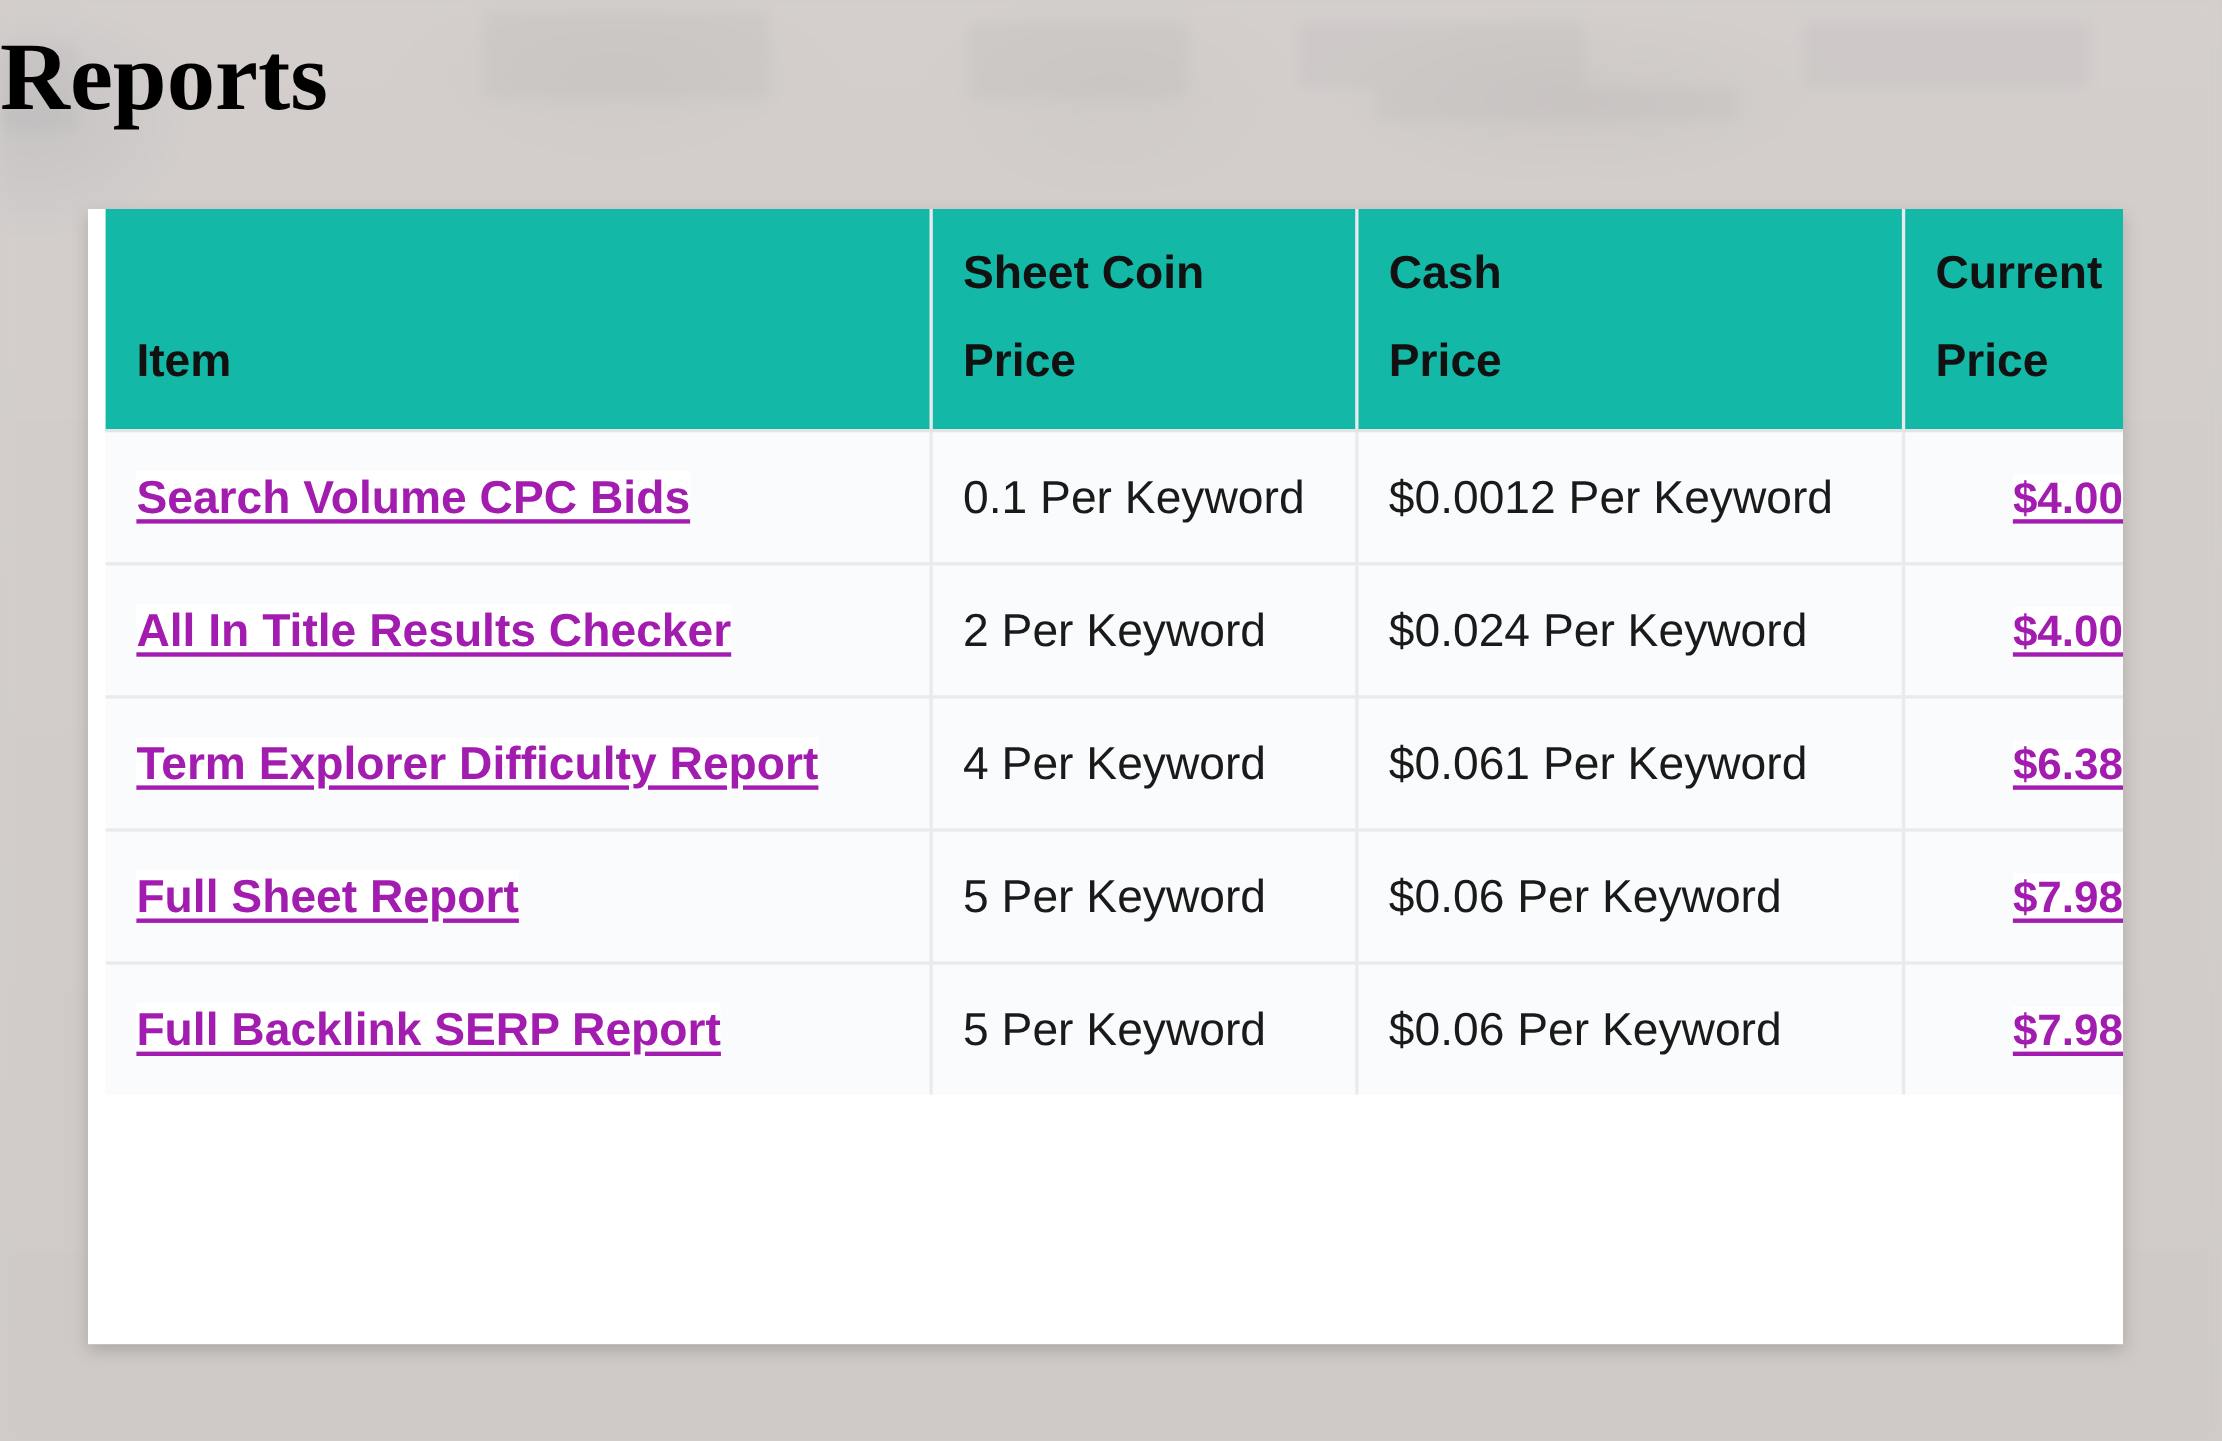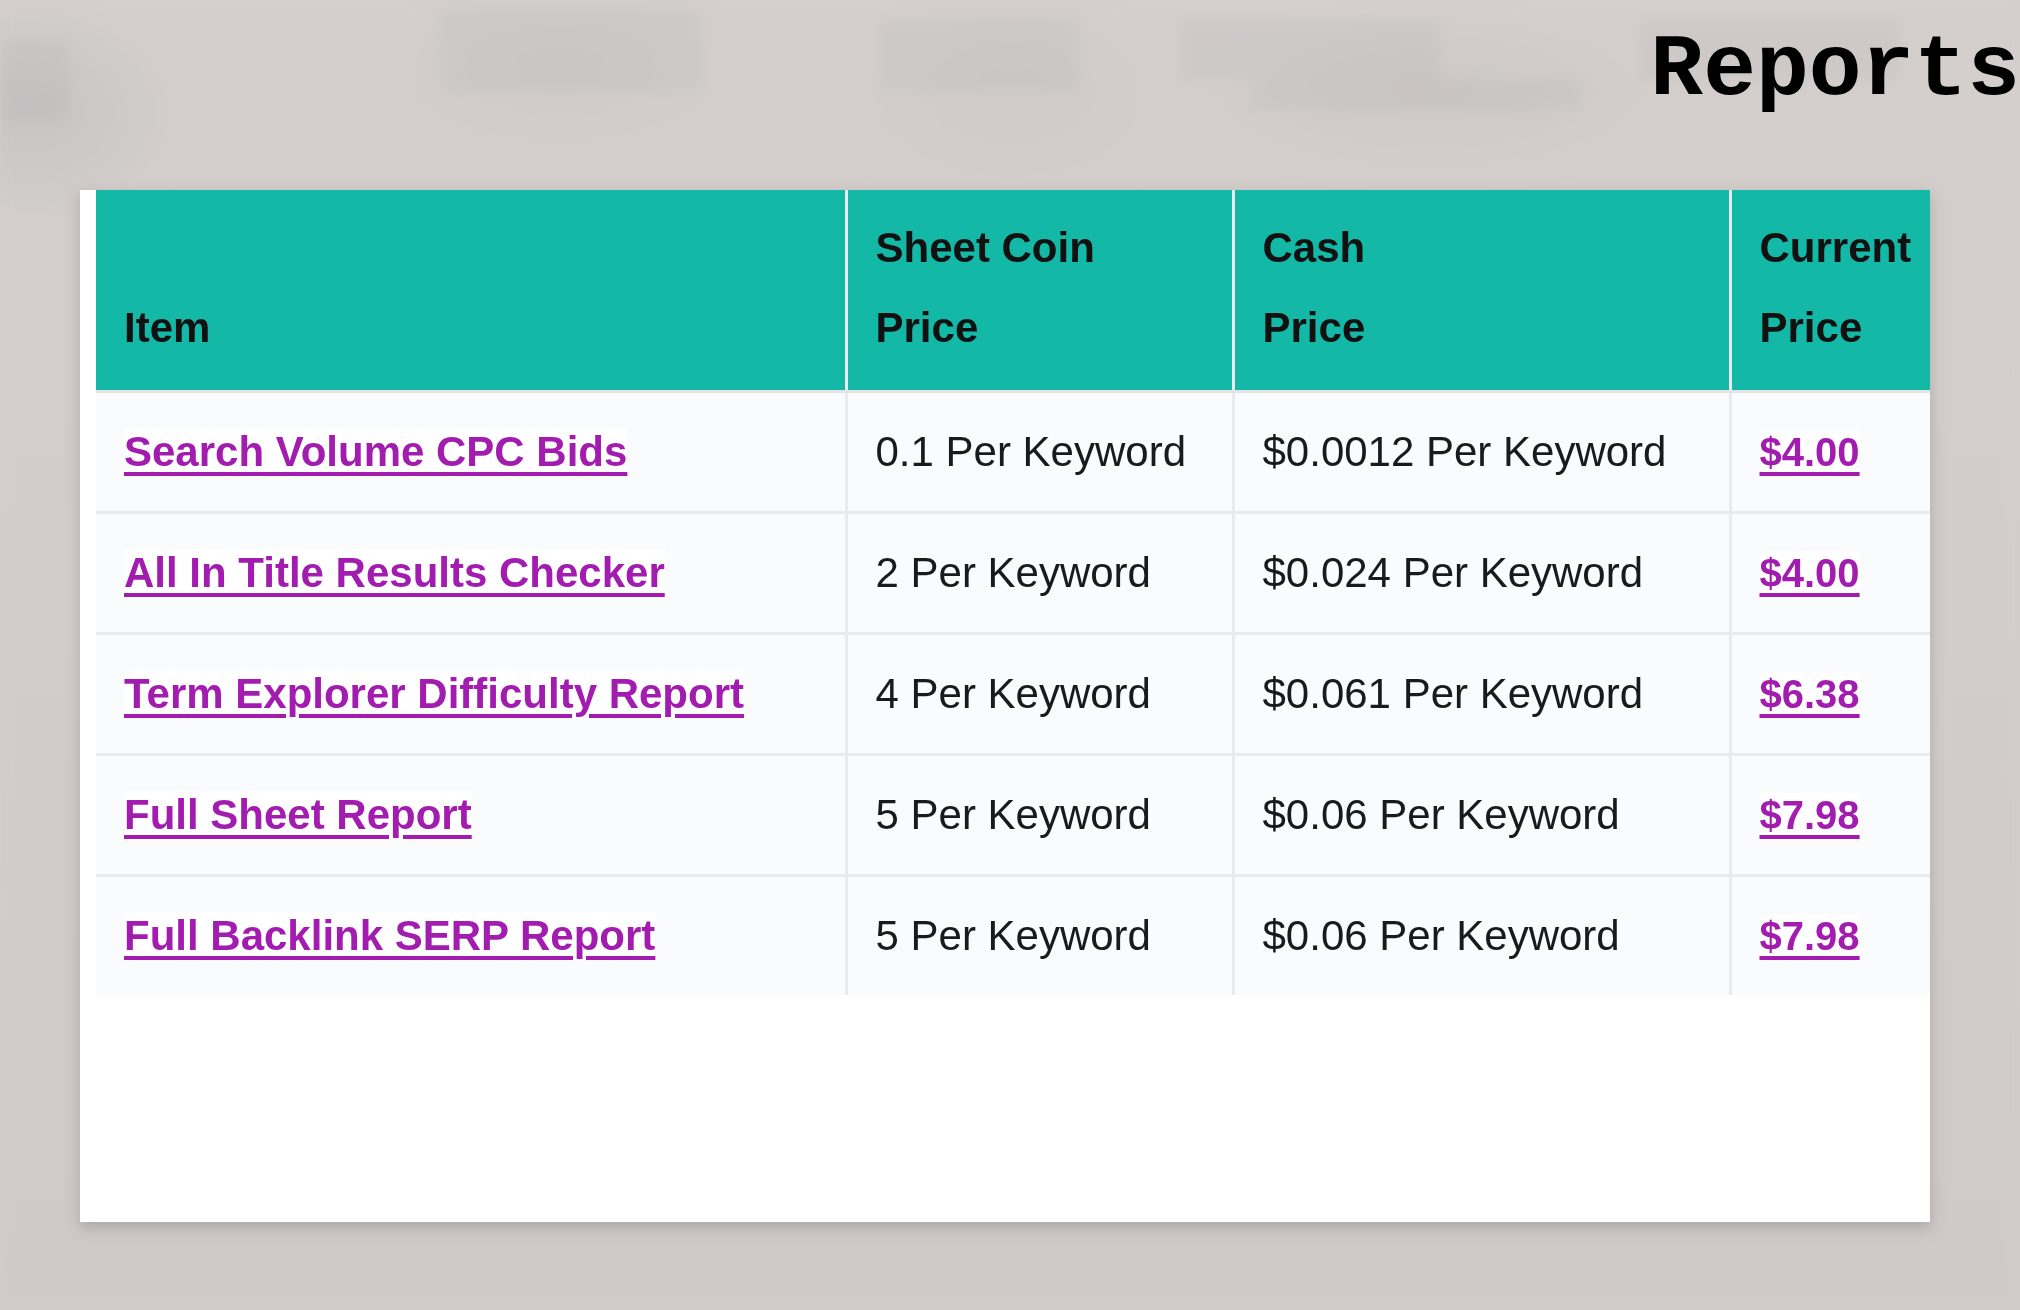--- a/index.html
+++ b/index.html
@@ -34,22 +34,22 @@
     background: rgba(158,156,158,0.10);
     border-radius: 6px;
   }
 
   
   #page-title {
     position: absolute;
     top: 16px;
     left: 0;
     width: 2020px;
-    text-align: right;
-    font-family: Liberation Mono, monospace;
+    text-align: left;
+    font-family: Liberation Serif, serif;
     font-weight: bold;
     font-size: 88px;
     line-height: 110px;
     color: #000000;
     letter-spacing: 0px;
   }
 
   
   #card {
     position: absolute;
@@ -111,21 +111,21 @@
     color: #a21caf;
     font-weight: bold;
     text-decoration: underline;
     text-decoration-thickness: 4px;
     text-underline-offset: 6px;
     background: #ffffff;
     cursor: pointer;
   }
   td.item-cell { padding-left: 28px; }
   td.current-cell {
-    text-align: left;
+    text-align: right;
     padding-left: 0;
     margin-left: 28px;
   }
   td.current-cell .cell-link { font-size: 40px; }
 </style>
 </head>
 <body>
 
 <div id="backdrop">
   <div class="ghost" style="left:0px;  top:40px;   width:70px;  height:80px;"></div>

